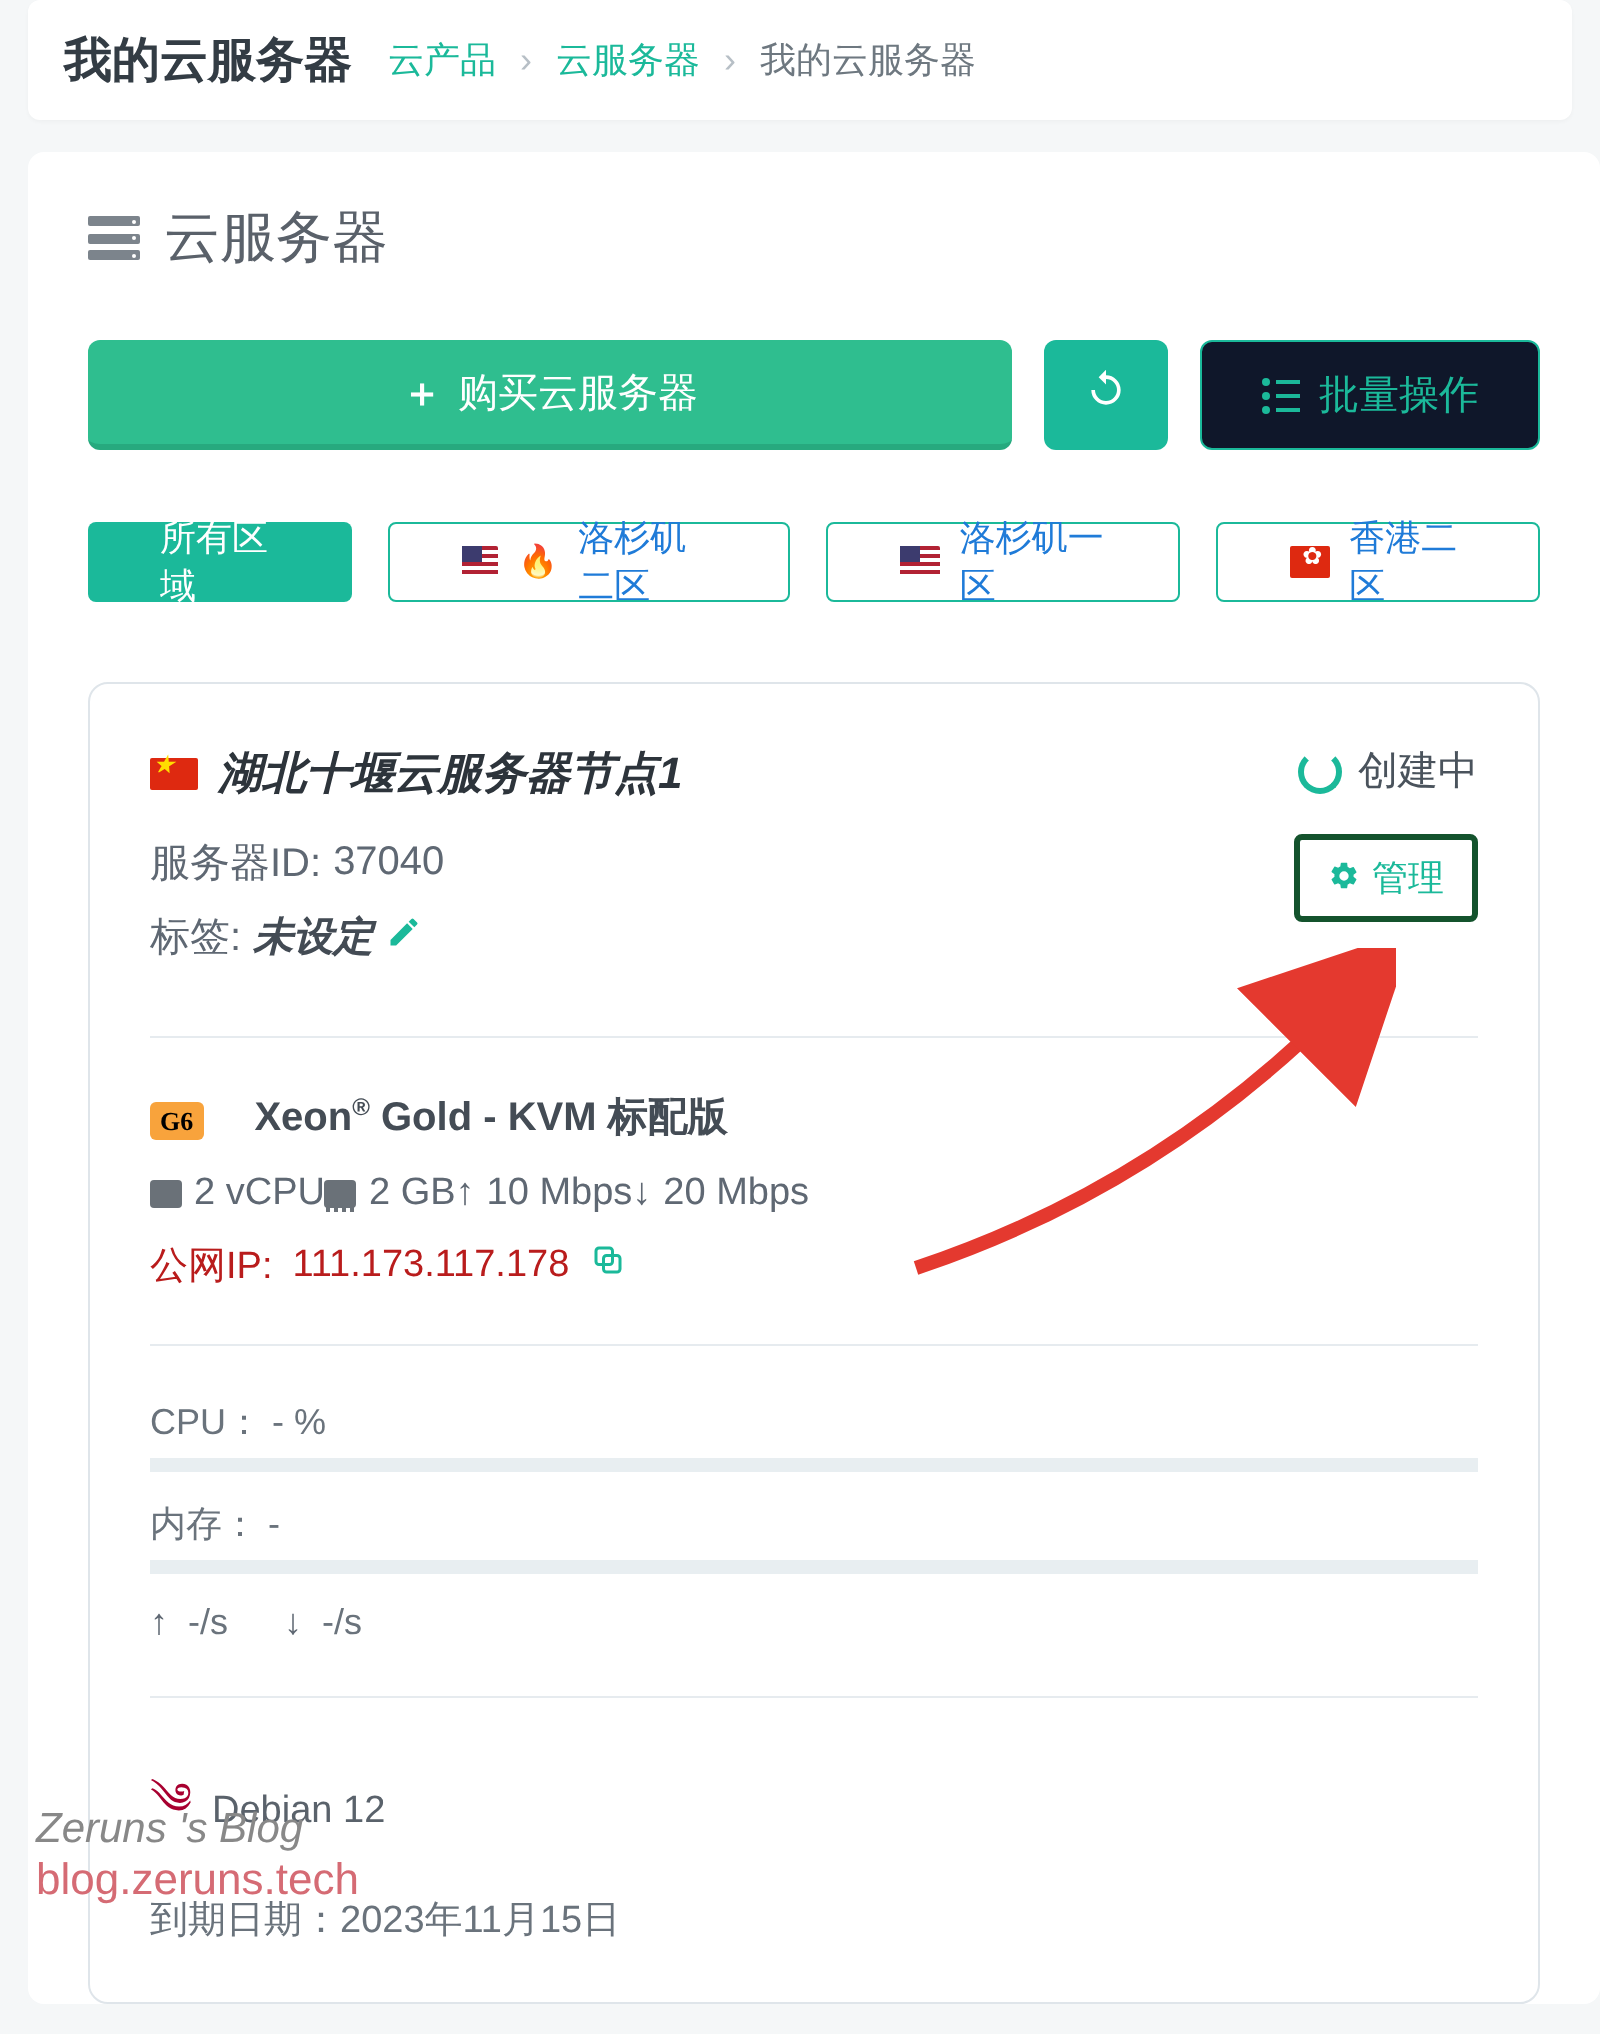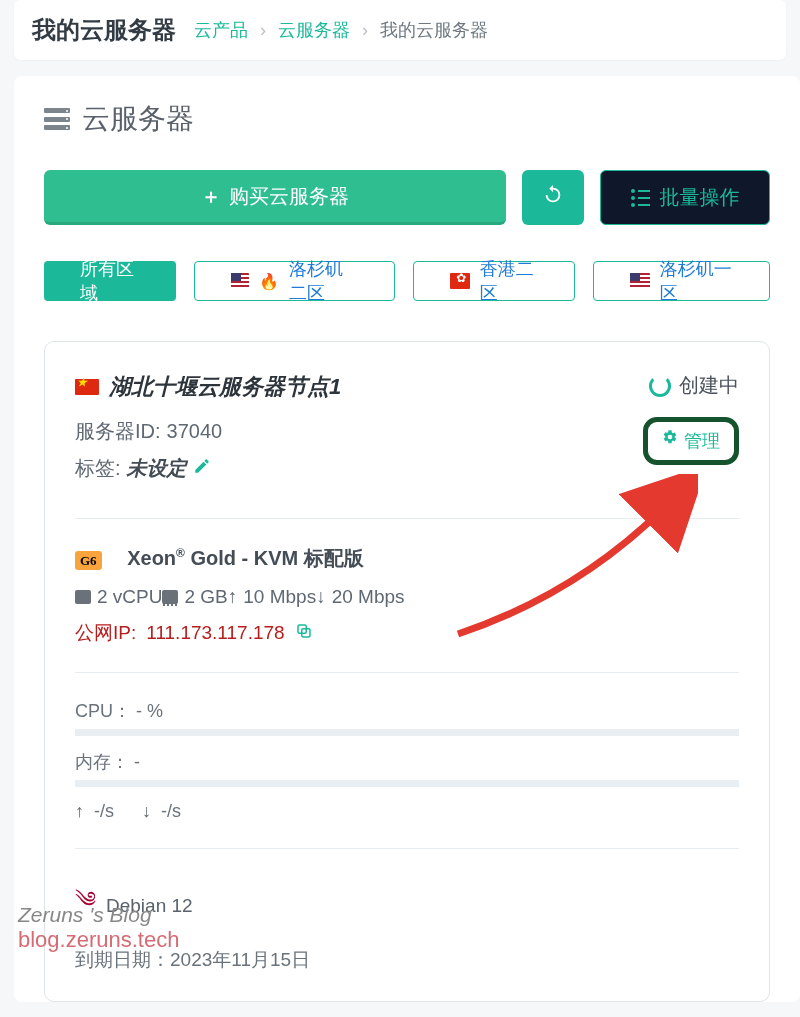--- a/index.html
+++ b/index.html
@@ -76,23 +76,23 @@
   .status-wrap { display:flex; flex-direction:column; align-items:flex-end; gap:18px;}
   .status-line { display:flex; align-items:center; gap:8px; font-size:20px; color:#4a535c;}
   .spinner-ring { width:22px; height:22px; border:3px solid #1bb99a; border-top-color:transparent; border-radius:50%;}
 
   .meta { margin-top:16px; font-size:20px; color:#5f6873;}
   .meta-row { margin-bottom:10px; display:flex; align-items:center; gap:6px;}
   .meta-row .bold { font-weight:700; color:#434b54;font-style:italic;}
   .edit-icon { color:#1bb99a;}
 
   .manage-btn {
-    border:5px solid #14532d; color:#1bb99a; background:#fff;
-    border-radius:14px; padding:7px 14px; font-size:18px;
-    display:flex; align-items:flex-start; gap:6px; cursor:pointer;
+    border:3px solid #14532d; color:#1bb99a; background:#fff;
+    border-radius:4px; padding:7px 14px; font-size:18px;
+    display:flex; align-items:flex-end; gap:6px; cursor:pointer;
   }
   .gear-icon svg { width:16px; height:16px; fill:#1bb99a;}
 
   hr.div { border:none; border-top:1px solid #e6ebef; margin:26px 0;}
 
   .spec-badge { background:#f8a33c; color:#000000; font-weight:700; font-size:13px; padding:2px 5px; border-radius:3px; margin-right:20px;font-family:Liberation Serif, serif;}
   .spec-title { font-size:20px; font-weight:700; color:#444c55;}
   .spec-title sup { font-size:12px;}
   .spec-row { display:flex; align-items:center; gap:0; margin-top:14px; font-size:19px; color:#5f6873;}
   .spec-row .chip { display:flex; align-items:center; gap:6px;}
@@ -180,26 +180,26 @@
     <div class="filters">
       <div class="filter-pill filter-active">
         <span>所有区域</span>
       </div>
       <div class="filter-pill filter-outline">
         <span class="flag flag-us"></span>
         <span class="fire">🔥</span>
         <span>洛杉矶二区</span>
       </div>
       <div class="filter-pill filter-outline">
+        <span class="flag flag-us"></span>
+        <span>洛杉矶一区</span>
+      </div>
+      <div class="filter-pill filter-outline">
         <span class="flag flag-hk"></span>
         <span>香港二区</span>
-      </div>
-      <div class="filter-pill filter-outline">
-        <span class="flag flag-us"></span>
-        <span>洛杉矶一区</span>
       </div>
     </div>
   </div>
 
   <div class="card">
     <div class="card-header">
       <div>
         <div class="srv-title">
           <span class="flag flag-cn"></span>
           <span>湖北十堰云服务器节点1</span>

